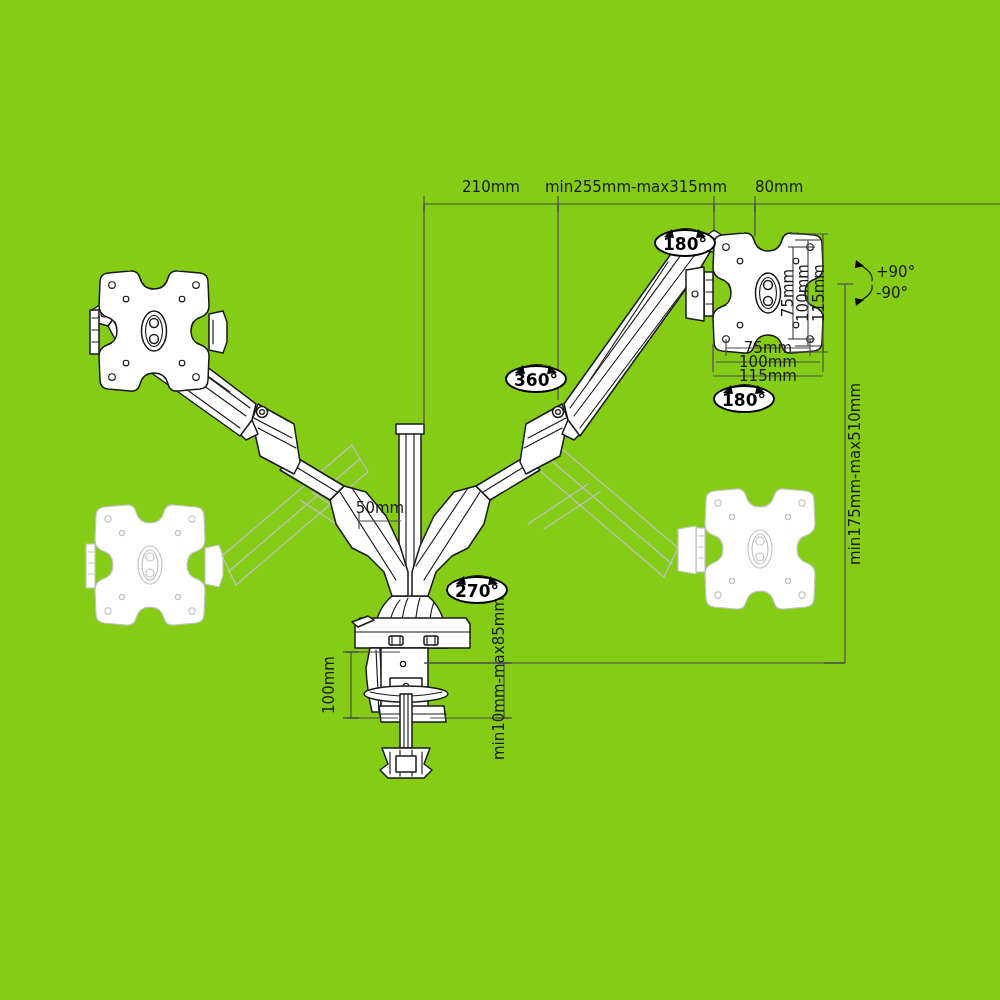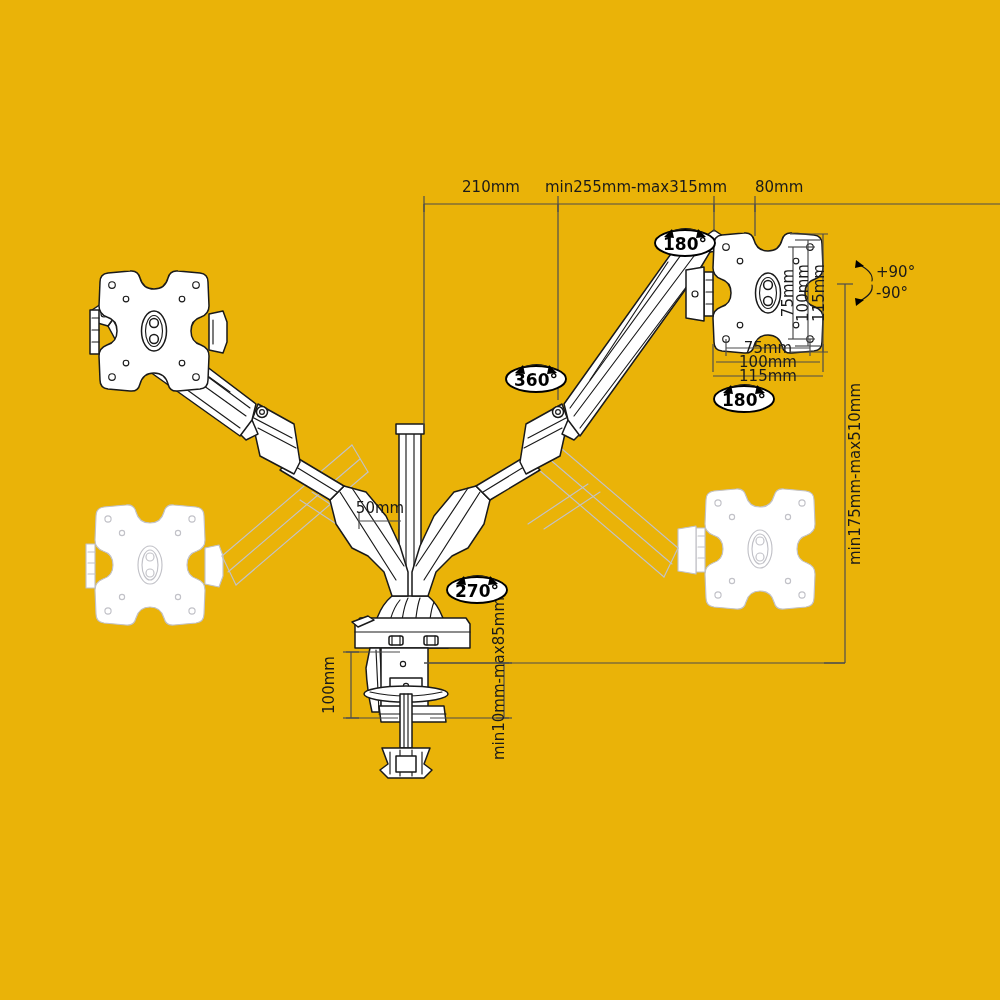--- a/index.html
+++ b/index.html
@@ -1,18 +1,18 @@
 <!DOCTYPE html>
 <html><head>
 <meta charset="utf-8">
 <style>
   html,body{margin:0;padding:0;background:#ffffff;}
   body{width:1000px;height:1000px;overflow:hidden;
        font-family:"DejaVu Sans",sans-serif;}
-  #stage{position:relative;width:1000px;height:1000px;background:#eab308;}
+  #stage{position:relative;width:1000px;height:1000px;background:#84cc16;}
   svg#dwg{position:absolute;left:0;top:0;width:1000px;height:1000px;}
   .lbl{font-family:"DejaVu Sans",sans-serif;font-size:15px;fill:#1a1a1a;}
   .badgeTxt{font-family:"DejaVu Sans",sans-serif;font-size:17px;font-weight:700;fill:#000;}
   .dimline{stroke:#4d4d4d;stroke-width:1.2;fill:none;}
   .ext{stroke:#4d4d4d;stroke-width:1.2;fill:none;}
   .solidT{stroke:#1a1a1a;stroke-width:1.15;fill:none;stroke-linejoin:round;stroke-linecap:round;}
   .solidF{stroke:#1a1a1a;stroke-width:1.5;fill:#fff;stroke-linejoin:round;}
   .ghost{stroke:#c2c2c8;stroke-width:1.15;fill:none;stroke-linejoin:round;stroke-linecap:round;}
   .ghostF{stroke:#c2c2c8;stroke-width:1.15;fill:#fff;stroke-linejoin:round;}
   .badgeE{stroke:#000;stroke-width:1.9;fill:#fff;}

